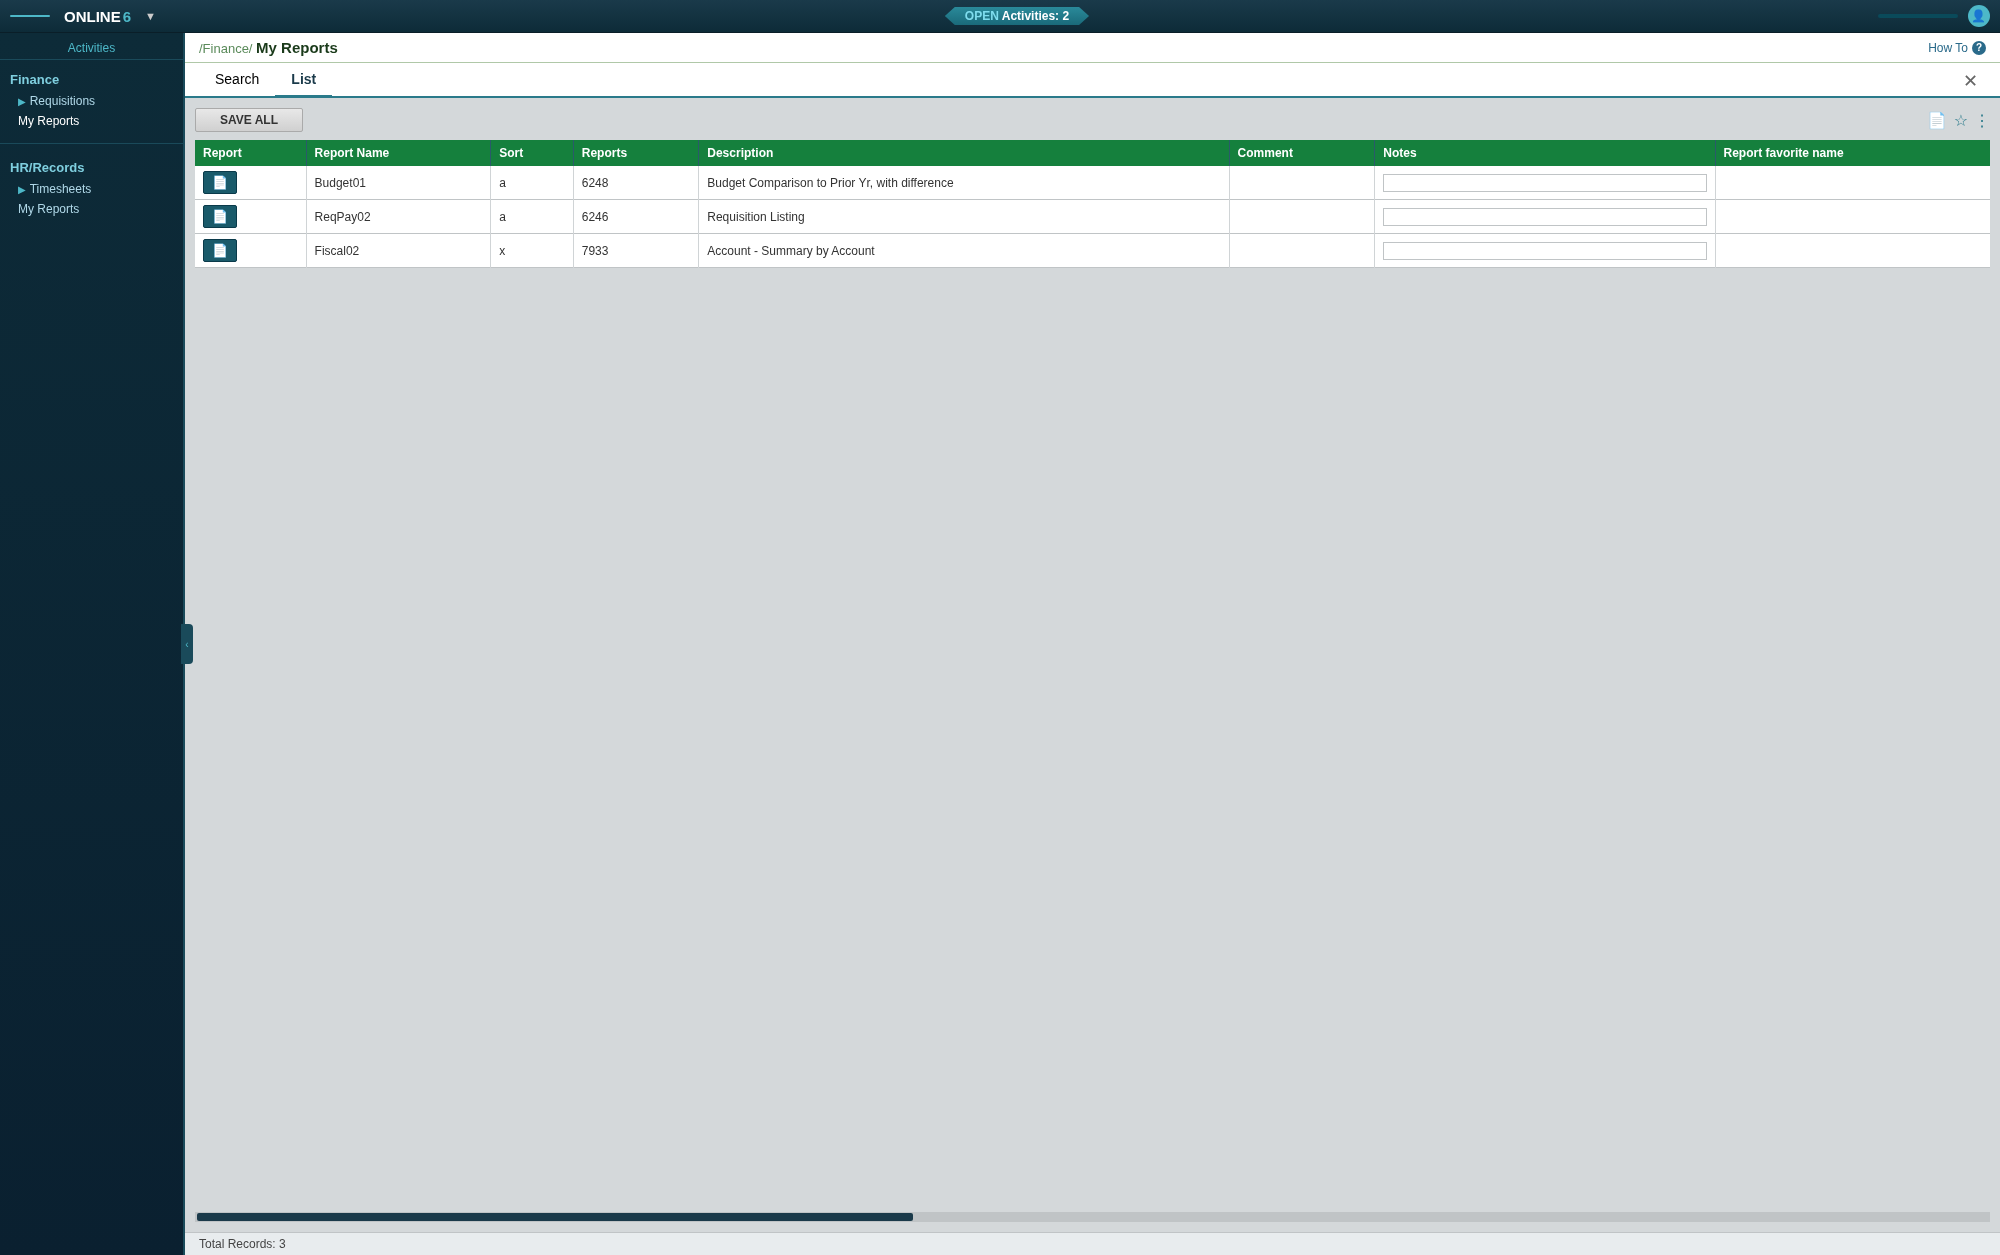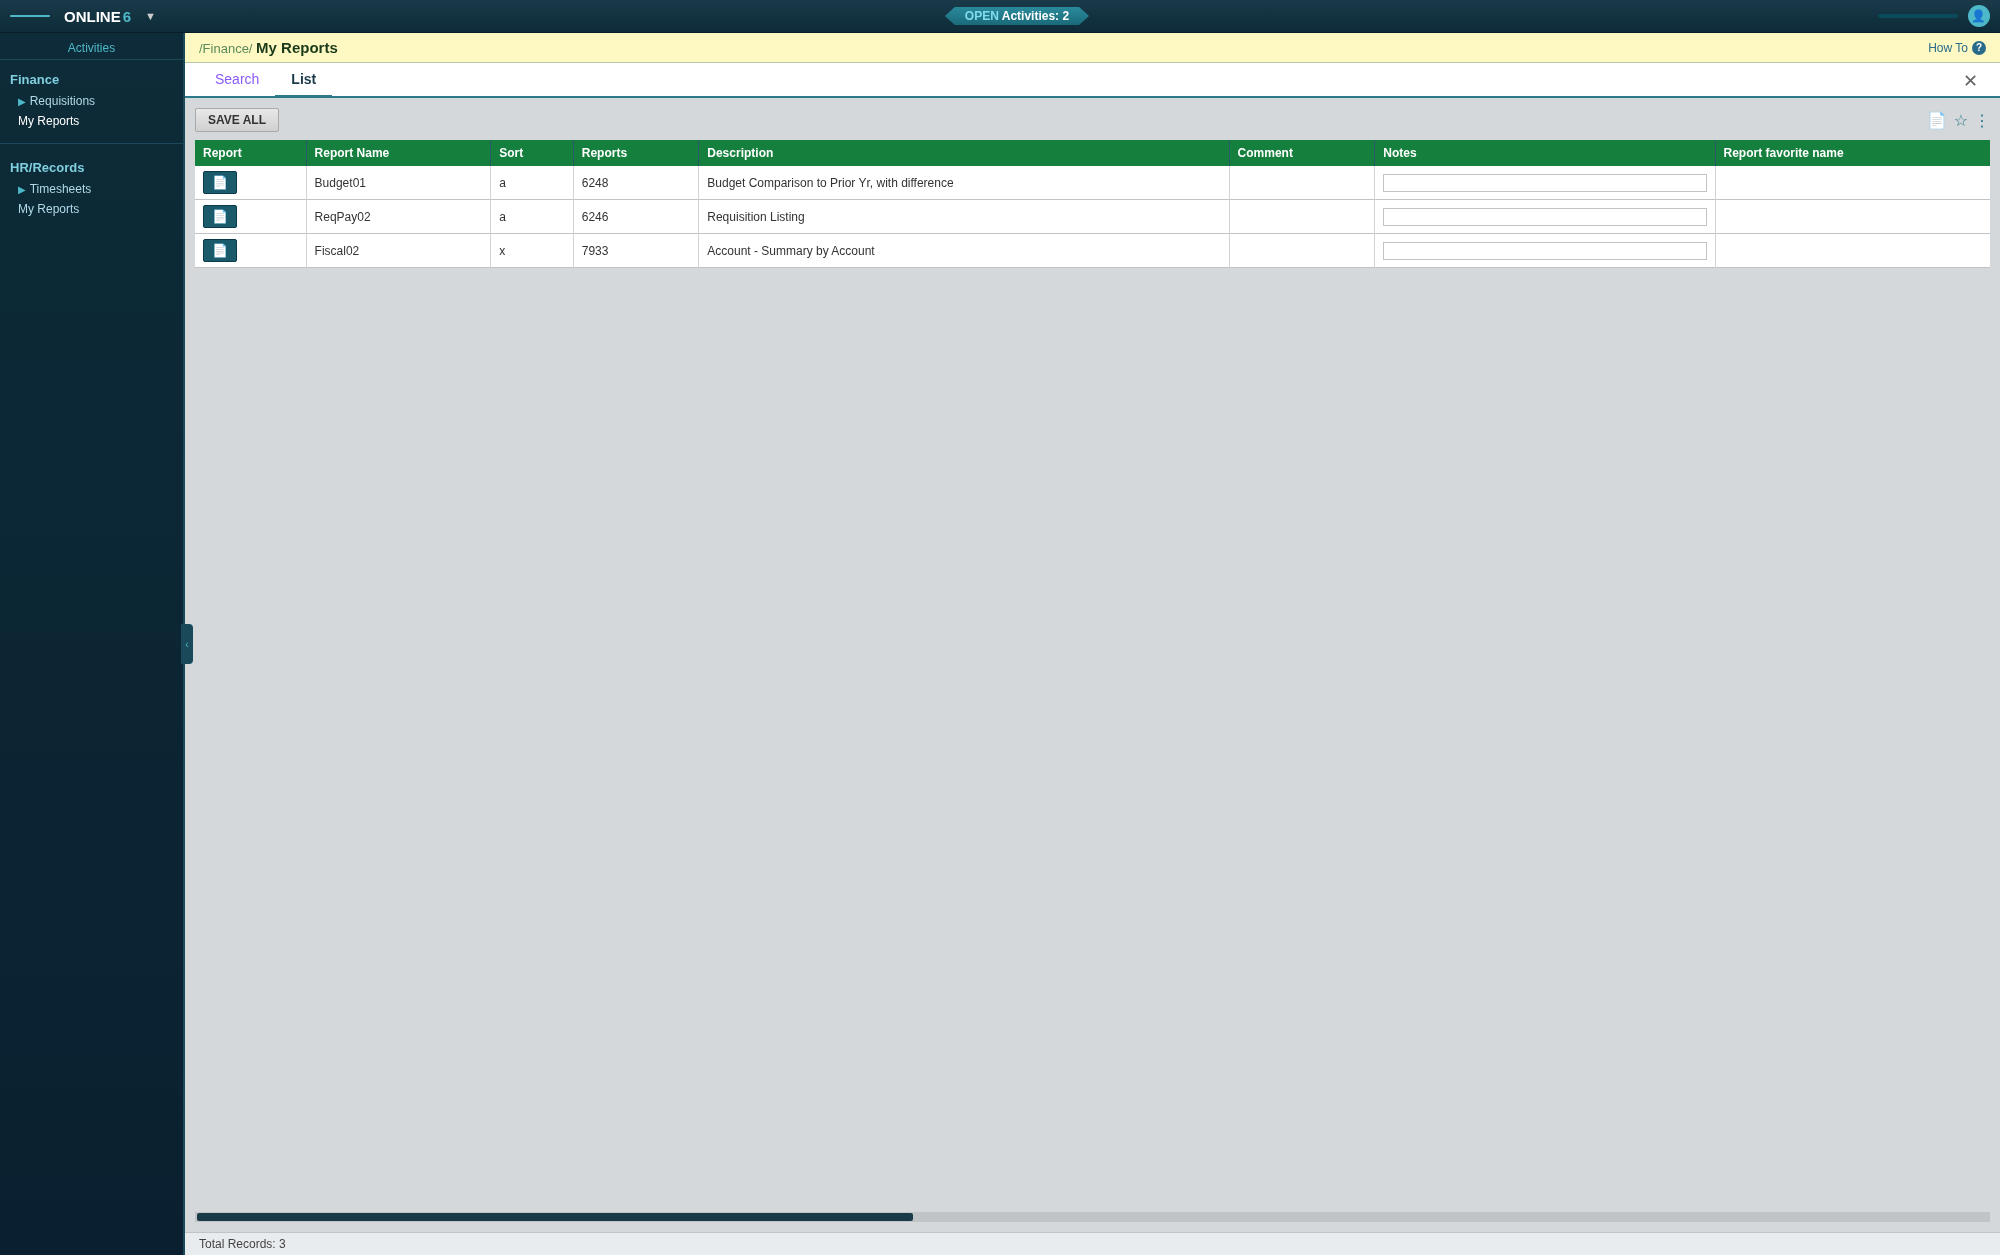--- a/index.html
+++ b/index.html
@@ -85,21 +85,21 @@
       color: #4db8c8;
       font-size: 10px;
       z-index: 10;
     }
 
     
     .content-area { flex: 1; display: flex; flex-direction: column; background: #d4d8da; overflow: hidden; }
 
     
     .breadcrumb-bar {
-      background: #fef9c3;
+      background: #ffffff;
       padding: 6px 14px;
       display: flex;
       align-items: center;
       justify-content: space-between;
       flex-shrink: 0;
       border-bottom: 1px solid #b0c8a8;
     }
     .breadcrumb { color: #2a5a2a; font-size: 13px; }
     .breadcrumb .path { color: #5a8a5a; }
     .breadcrumb .current { color: #1a3a1a; font-weight: bold; font-size: 15px; }
@@ -114,40 +114,40 @@
       padding: 0 14px;
       border-bottom: 2px solid #2a7a8a;
       flex-shrink: 0;
       justify-content: space-between;
     }
     .tabs-left { display: flex; align-items: flex-end; gap: 0; }
     .tab {
       padding: 8px 16px;
       font-size: 14px;
       cursor: pointer;
-      color: #8b5cf6;
+      color: #000000;
       border-bottom: 3px solid transparent;
       margin-bottom: -2px;
     }
     .tab.active {
       color: #1a3a4a;
       font-weight: bold;
       border-bottom: 3px solid #2a7a8a;
     }
     .close-btn { color: #666; font-size: 18px; cursor: pointer; padding: 4px 8px; }
 
     
     .inner-content { flex: 1; display: flex; flex-direction: column; overflow: hidden; padding: 10px; }
 
     
     .toolbar { display: flex; align-items: center; justify-content: space-between; margin-bottom: 8px; }
     .save-all-btn {
       background: linear-gradient(180deg, #e8e8e8 0%, #d0d0d0 100%);
       border: 1px solid #aaa;
-      padding: 4px 12px;
+      padding: 4px 24px;
       font-size: 12px;
       font-weight: bold;
       color: #333;
       cursor: pointer;
       border-radius: 2px;
     }
     .toolbar-icons { display: flex; gap: 6px; align-items: center; }
     .toolbar-icon { color: #2a7a8a; font-size: 16px; cursor: pointer; }
 
     

